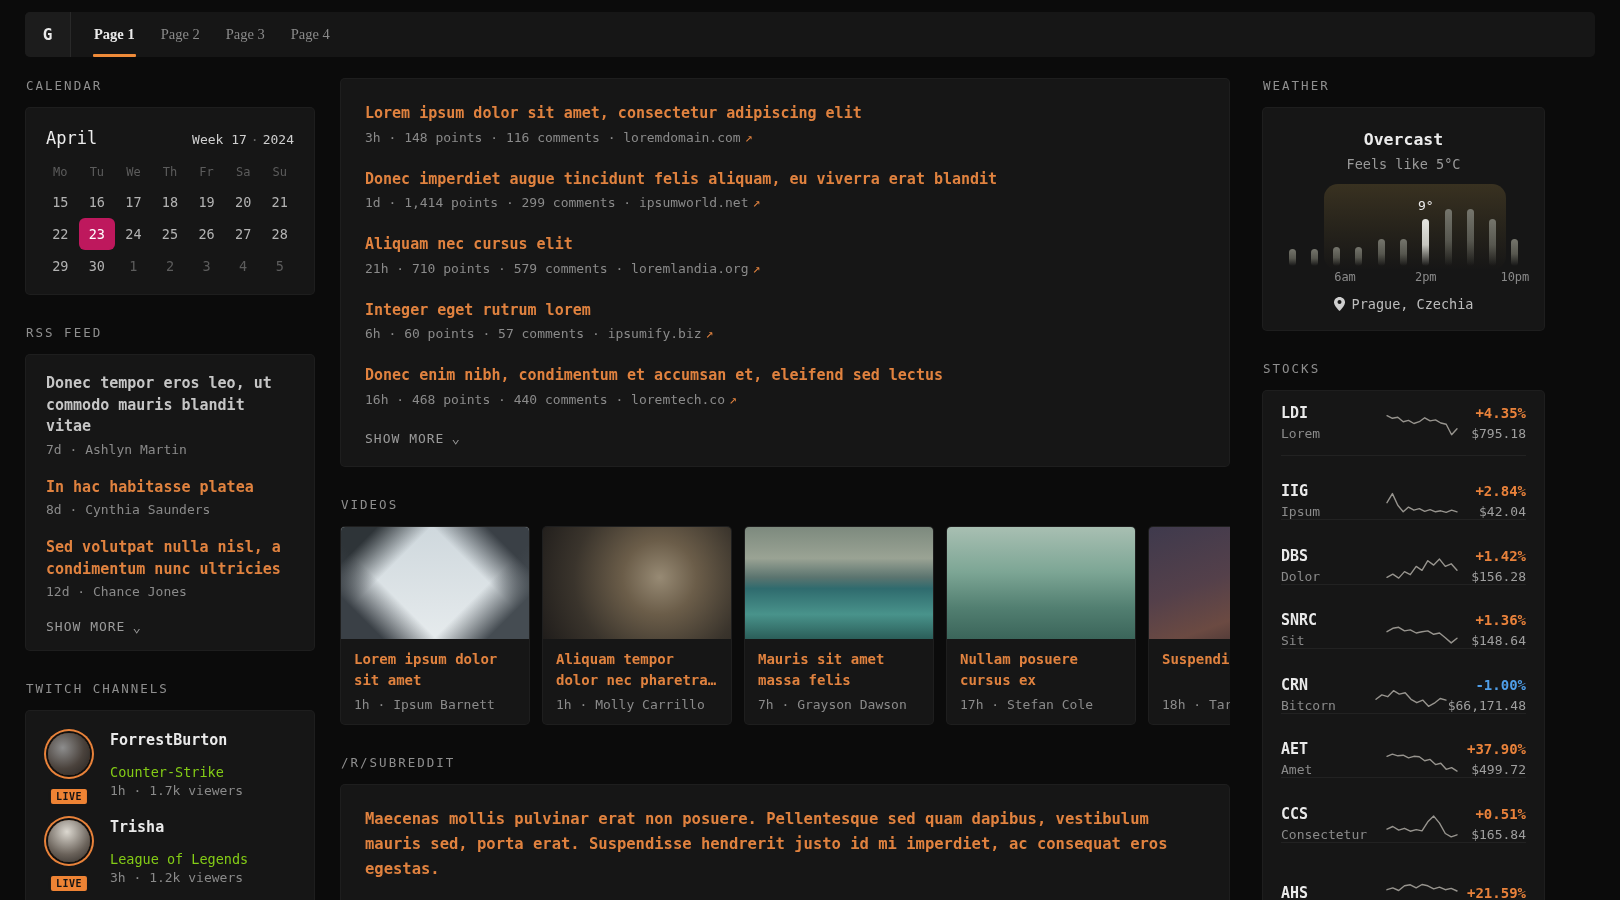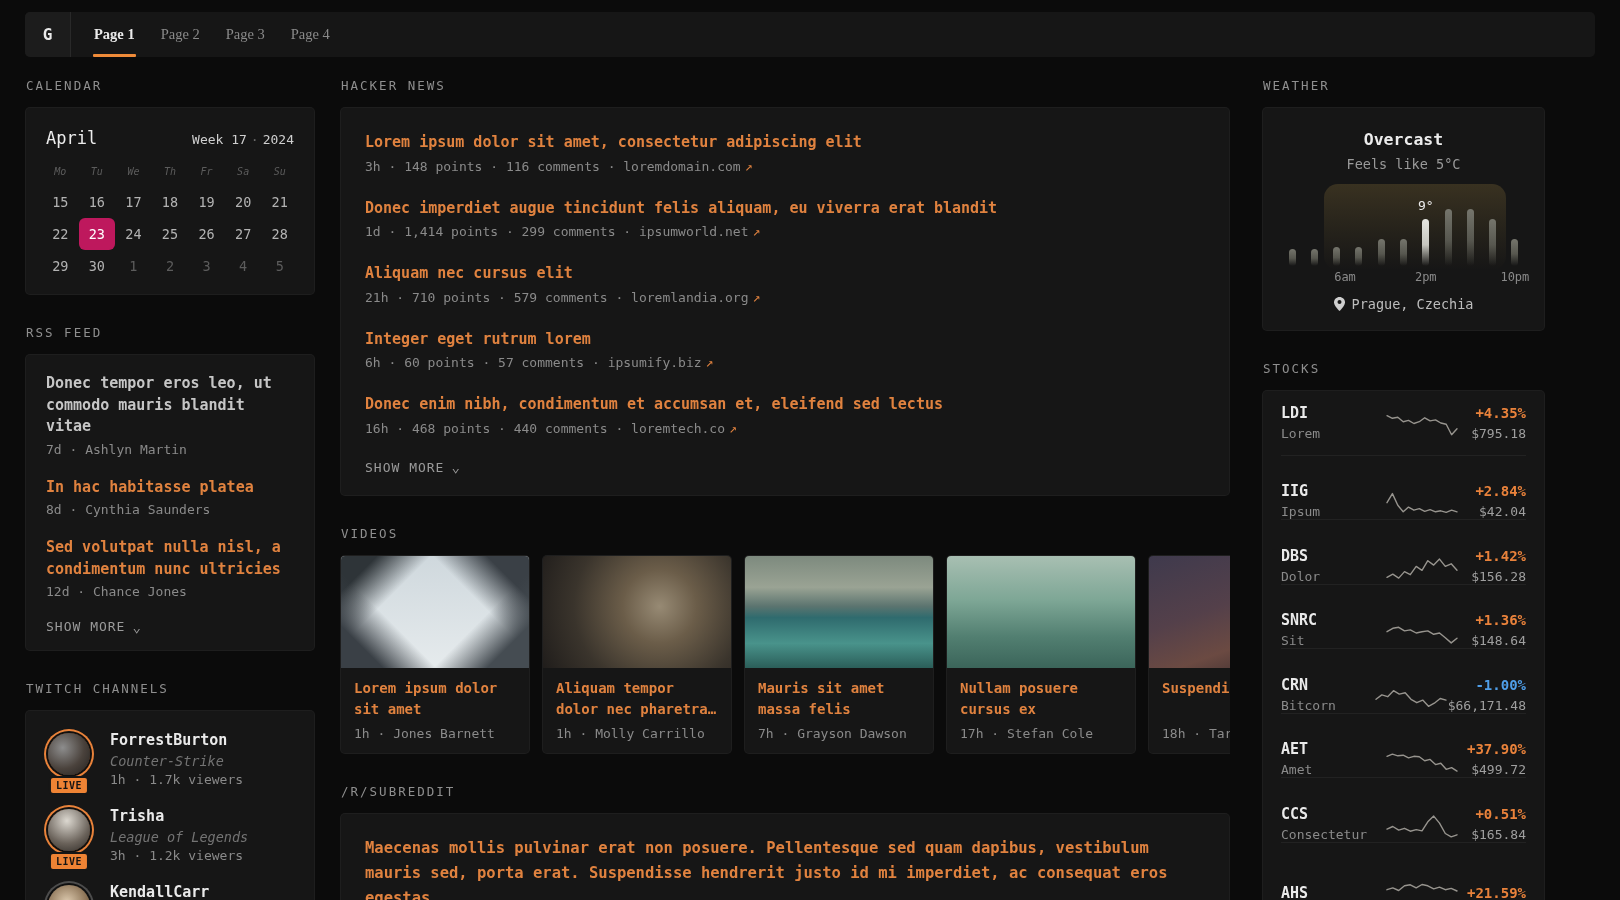--- a/index.html
+++ b/index.html
@@ -30,21 +30,21 @@
   .w-label{color:#8f8f8f;font-size:12.5px;letter-spacing:2px;margin:0 0 14px 1px;}
   .card{background:#161616;border:1px solid rgba(255,255,255,0.035);border-radius:5px;}
 
   
   .cal-card{padding:16px 16px 12px;}
   .cal-head{display:flex;align-items:baseline;justify-content:space-between;margin:4px 4px 10px;}
   .cal-month{color:#ececec;font-size:17px;}
   .cal-week{color:#cfcfcf;font-size:13px;}
   .cal-week .dot{color:#6a6a6a;margin:0 4px;}
   .cal-grid{display:grid;grid-template-columns:repeat(7,1fr);}
-  .weekday{color:#5c5c5c;font-size:10px;text-align:center;height:28px;line-height:28px;font-style:italic;}
+  .weekday{color:#5c5c5c;font-size:12px;text-align:center;height:28px;line-height:28px;}
   .day{color:#b3b3b3;font-size:13.5px;text-align:center;height:32px;line-height:32px;border-radius:6px;}
   .day.muted{color:#5c5c5c;}
   .day.selected{background:#be185d;color:#ffffff;}
 
   
   .feed-card{padding:18px 20px 16px;}
   .feed-item{margin-bottom:20px;}
   .feed-title{color:#e0823f;font-size:15px;line-height:21.5px;font-weight:bold;cursor:pointer;}
   .feed-title.visited{color:#c6c6c6;}
   .feed-meta{color:#8a8a8a;font-size:13px;margin-top:4px;}
@@ -61,21 +61,21 @@
   .twitch-card{padding:20px;}
   .tw-row{display:flex;gap:18px;margin-bottom:20px;cursor:pointer;}
   .av-wrap{position:relative;width:46px;flex:0 0 46px;margin-top:2px;}
   .avatar{display:block;width:42px;height:42px;border-radius:50%;margin-left:2px;
           box-shadow:0 0 0 2px #101010,0 0 0 4px #4c4c4c;}
   .tw-row.live .avatar{box-shadow:0 0 0 2px #101010,0 0 0 4px #e8823a;}
   .live-badge{position:absolute;left:50%;bottom:-8px;transform:translateX(-50%);
           background:#ee8334;color:#141414;font-size:10px;font-weight:bold;letter-spacing:0.5px;
           padding:2px 5px;border-radius:4px;border:2px solid #161616;}
   .tw-name{color:#eaeaea;font-size:15px;font-weight:bold;line-height:19px;}
-  .tw-game{color:#737373;font-size:13.5px;margin-top:3px;font-style:italic;}
+  .tw-game{color:#84cc16;font-size:13.5px;margin-top:14px;}
   .tw-meta{color:#8a8a8a;font-size:13px;margin-top:3px;}
 
   
   .videos-row{display:flex;gap:12px;width:100%;overflow:hidden;}
   .video-card{flex:0 0 188px;background:#161616;border:1px solid rgba(255,255,255,0.035);
               border-radius:5px;overflow:hidden;cursor:pointer;}
   .thumb{width:100%;height:112px;background:#333;}
   .vbody{padding:10px 13px 12px;}
   .vtitle{color:#e0823f;font-size:14px;line-height:21px;font-weight:bold;height:42px;overflow:hidden;white-space:normal;}
   .vmeta{color:#8a8a8a;font-size:13px;margin-top:6px;white-space:nowrap;overflow:hidden;}
@@ -230,21 +230,20 @@
             <div class="tw-meta"></div>
           </div>
         </div>
       </div>
     </div>
   </section>
 
   <section class="col col-center">
 
     <div class="widget">
-      <div class="w-label">HACKER NEWS</div>
       <div class="card hn-card">
         <div class="feed-item">
           <div class="feed-title">Lorem ipsum dolor sit amet, consectetur adipiscing elit</div>
           <div class="feed-meta"><span>3h · 148 points · 116 comments · loremdomain.com</span><span class="arrow">↗</span></div>
         </div>
         <div class="feed-item">
           <div class="feed-title">Donec imperdiet augue tincidunt felis aliquam, eu viverra erat blandit</div>
           <div class="feed-meta"><span>1d · 1,414 points · 299 comments · ipsumworld.net</span><span class="arrow">↗</span></div>
         </div>
         <div class="feed-item">
@@ -266,21 +265,21 @@
       </div>
     </div>
 
     <div class="widget">
       <div class="w-label">VIDEOS</div>
       <div class="videos-row">
         <div class="video-card">
           <div class="thumb" style="background: linear-gradient(45deg, rgb(58, 64, 70) 14%, rgba(0, 0, 0, 0) 32%), linear-gradient(-45deg, rgb(69, 76, 82) 14%, rgba(0, 0, 0, 0) 32%), linear-gradient(135deg, rgb(46, 52, 56) 12%, rgba(0, 0, 0, 0) 30%), linear-gradient(-135deg, rgb(58, 64, 70) 14%, rgba(0, 0, 0, 0) 32%), linear-gradient(rgb(207, 216, 221) 0%, rgb(230, 235, 237) 100%);"></div>
           <div class="vbody">
             <div class="vtitle">Lorem ipsum dolor sit amet consectetu…</div>
-            <div class="vmeta">1h · Jones Barnett</div>
+            <div class="vmeta">1h · Ipsum Barnett</div>
           </div>
         </div>
         <div class="video-card">
           <div class="thumb" style="background: radial-gradient(circle at 62% 45%, rgb(151, 138, 116) 0%, rgb(107, 93, 73) 28%, rgb(58, 52, 44) 65%, rgb(32, 29, 27) 100%);"></div>
           <div class="vbody">
             <div class="vtitle">Aliquam tempor dolor nec pharetra…</div>
             <div class="vmeta">1h · Molly Carrillo</div>
           </div>
         </div>
         <div class="video-card">

